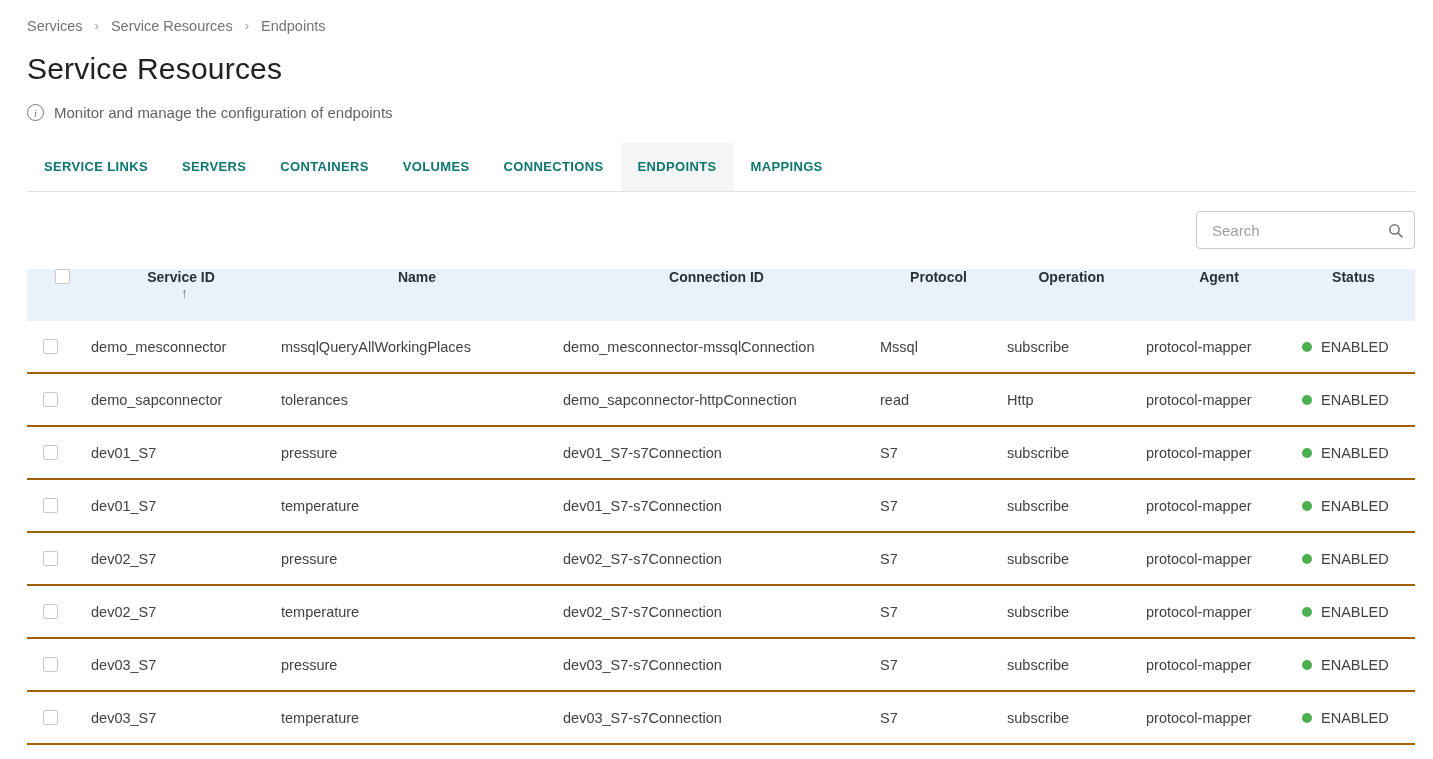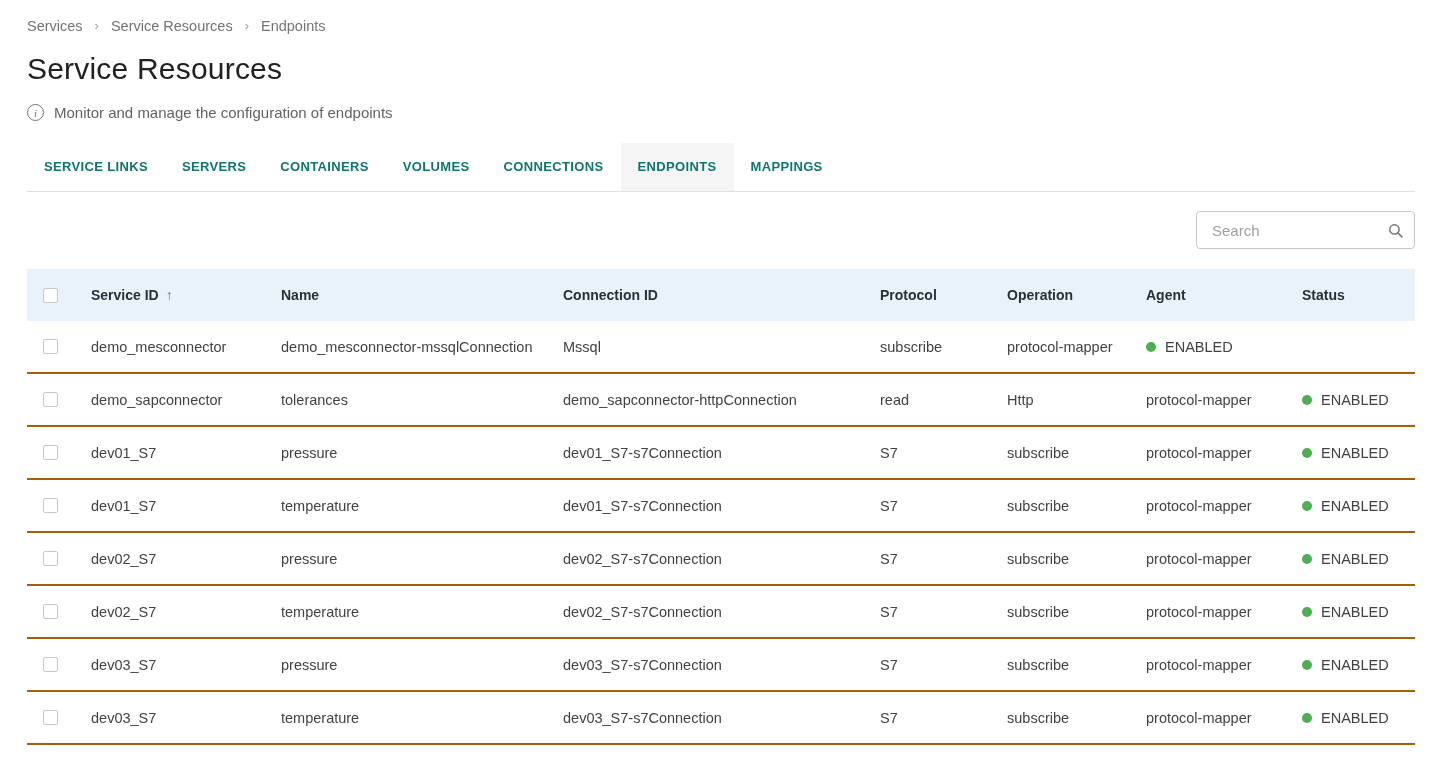--- a/index.html
+++ b/index.html
@@ -125,20 +125,21 @@
     color: #424242;
     overflow: hidden;
     white-space: nowrap;
     text-overflow: ellipsis;
     padding-right: 10px;
   }
   .thead .cell {
     font-size: 14px;
     font-weight: 700;
     color: #263238;
+    flex-direction: column;
   }
   .cell-check { padding-left: 16px; }
   .checkbox {
     width: 15px; height: 15px;
     border: 1px solid #c8c8c8;
     border-radius: 2px;
     background: #fff;
     cursor: pointer;
     flex: 0 0 auto;
   }
@@ -229,20 +230,23 @@
       </div>
     <div id="tbody">
         <div class="trow tbody-row">
           <div class="cell cell-check">
             <span class="checkbox"></span>
           </div>
           <div class="cell">
             <span>demo_mesconnector</span>
           </div>
           <div class="cell">
+            <span>mssqlQueryAllWorkingPlaces</span>
+          </div>
+          <div class="cell">
             <span>demo_mesconnector-mssqlConnection</span>
           </div>
           <div class="cell">
             <span>Mssql</span>
           </div>
           <div class="cell">
             <span>subscribe</span>
           </div>
           <div class="cell">
             <span>protocol-mapper</span>

